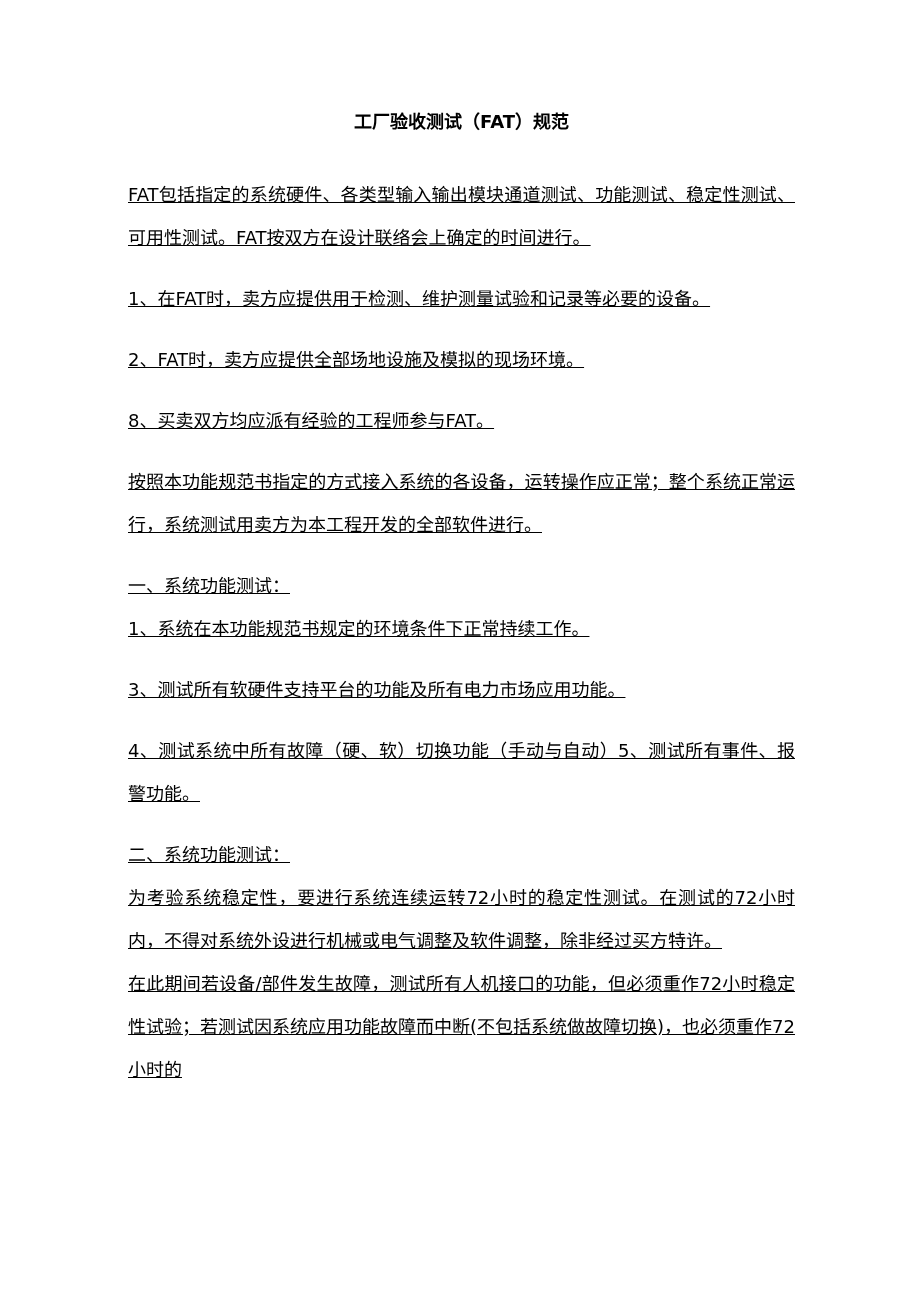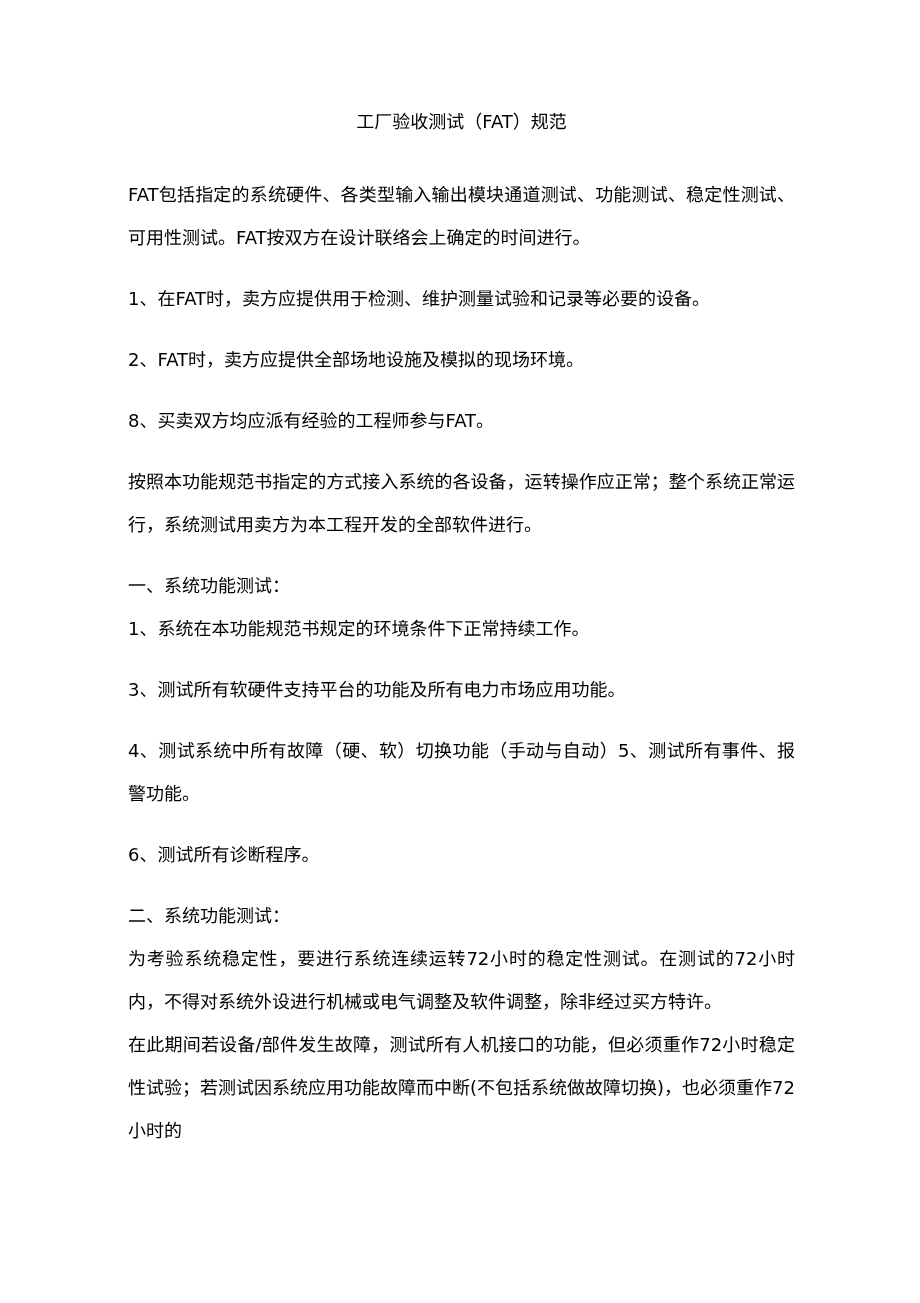--- a/index.html
+++ b/index.html
@@ -16,50 +16,50 @@
   }
   .page {
     box-sizing: border-box;
     width: 920px;
     height: 1303px;
     padding: 100px 125px 40px 128px;
     background: #ffffff;
   }
   .doc-title {
     font-size: 18px;
-    font-weight: 400;
+    font-weight: 700;
     line-height: 43px;
     text-align: center;
     margin: 0 0 30px 0;
   }
   .para {
     font-size: 18px;
     line-height: 43px;
     text-align: justify;
     text-justify: inter-ideograph;
     margin: 0 0 18px 0;
     word-break: break-all;
+    text-decoration: underline;
   }
   .para.tight {
     margin-bottom: 0;
   }
 </style>
 </head>
 <body>
 
 <div class="page">
   <h1 class="doc-title">工厂验收测试（FAT）规范</h1>
   <div class="doc-body">
       <p class="para">FAT包括指定的系统硬件、各类型输入输出模块通道测试、功能测试、稳定性测试、可用性测试。FAT按双方在设计联络会上确定的时间进行。</p>
       <p class="para">1、在FAT时，卖方应提供用于检测、维护测量试验和记录等必要的设备。</p>
       <p class="para">2、FAT时，卖方应提供全部场地设施及模拟的现场环境。</p>
       <p class="para">8、买卖双方均应派有经验的工程师参与FAT。</p>
       <p class="para">按照本功能规范书指定的方式接入系统的各设备，运转操作应正常；整个系统正常运行，系统测试用卖方为本工程开发的全部软件进行。</p>
       <p class="para tight">一、系统功能测试：</p>
       <p class="para">1、系统在本功能规范书规定的环境条件下正常持续工作。</p>
       <p class="para">3、测试所有软硬件支持平台的功能及所有电力市场应用功能。</p>
       <p class="para">4、测试系统中所有故障（硬、软）切换功能（手动与自动）5、测试所有事件、报警功能。</p>
-      <p class="para">6、测试所有诊断程序。</p>
       <p class="para tight">二、系统功能测试：</p>
       <p class="para tight">为考验系统稳定性，要进行系统连续运转72小时的稳定性测试。在测试的72小时内，不得对系统外设进行机械或电气调整及软件调整，除非经过买方特许。</p>
       <p class="para">在此期间若设备/部件发生故障，测试所有人机接口的功能，但必须重作72小时稳定性试验；若测试因系统应用功能故障而中断(不包括系统做故障切换)，也必须重作72小时的</p>
     </div>
 </div>
 
 </body></html>

